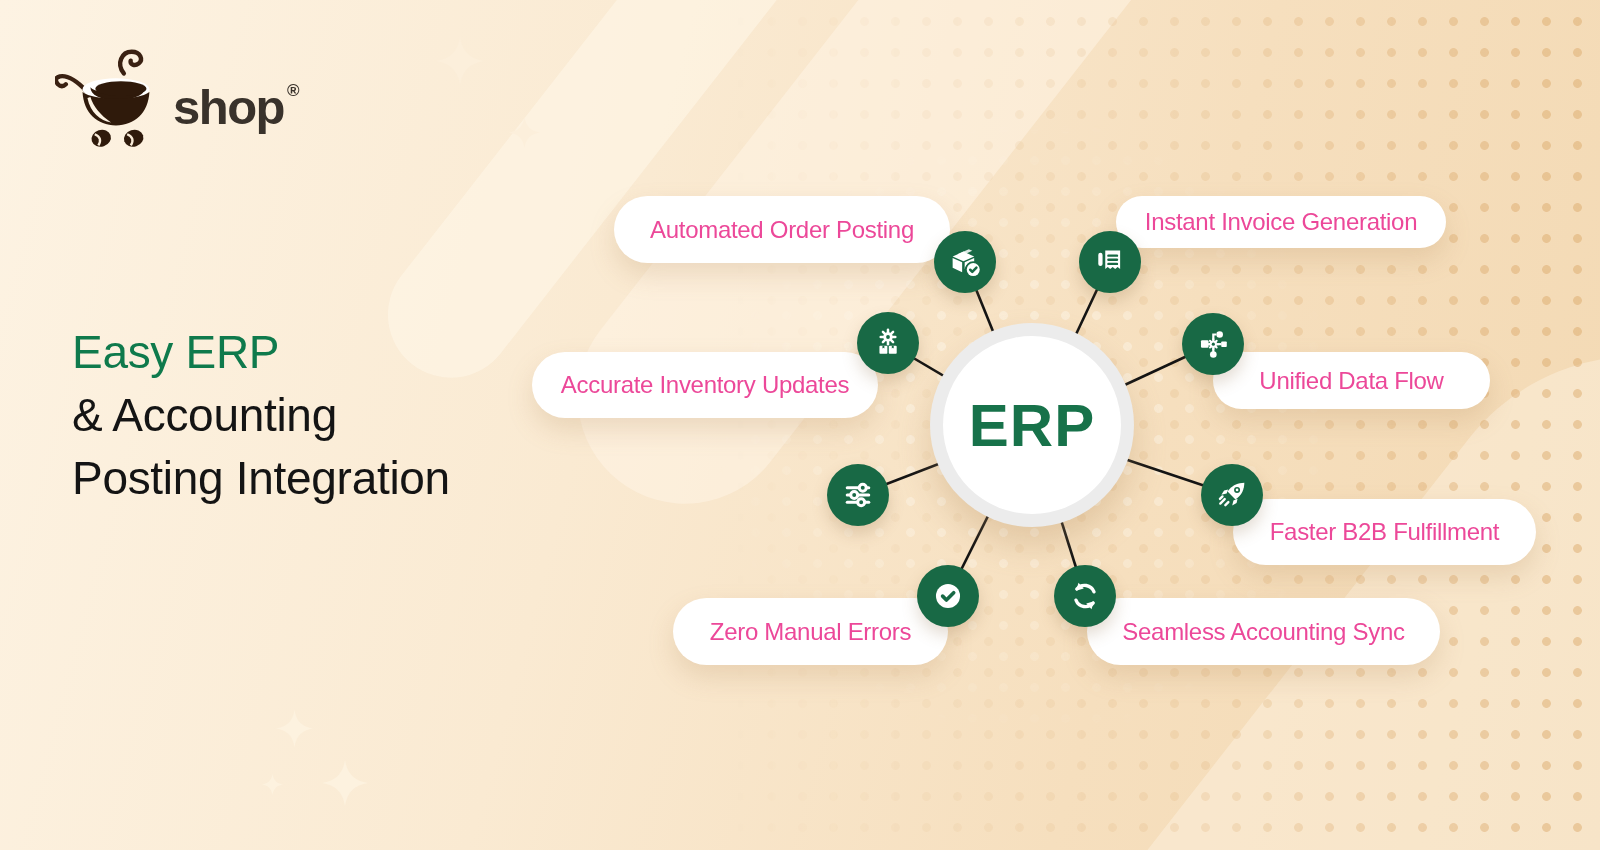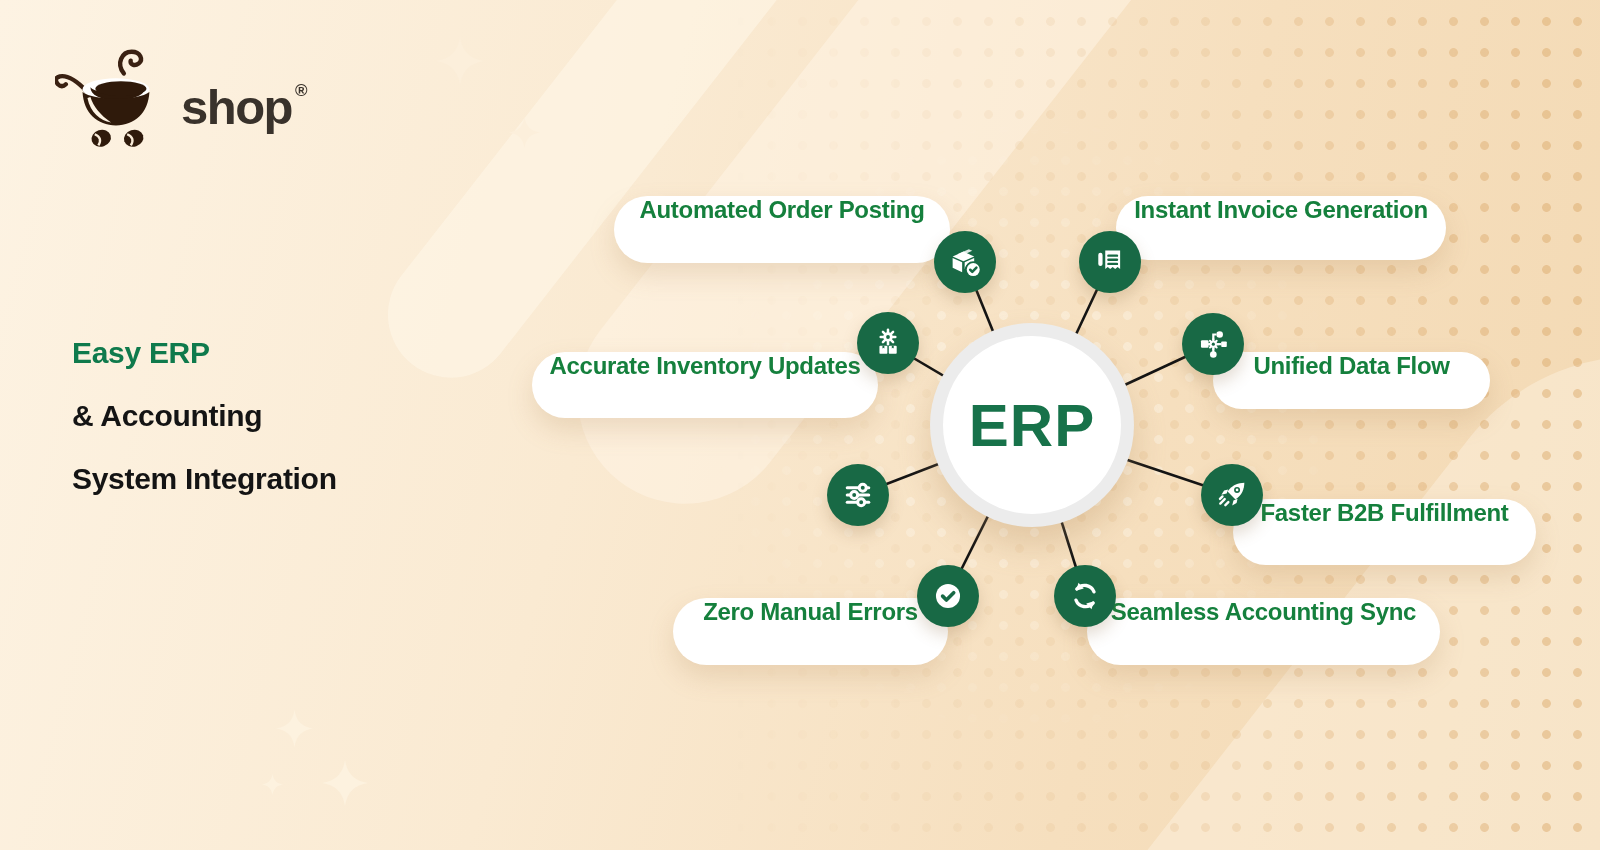--- a/index.html
+++ b/index.html
@@ -21,46 +21,46 @@
   .dots-light{position:absolute;inset:0;
     background-image:radial-gradient(circle,rgba(255,252,244,.6) 4px,rgba(255,252,244,0) 4.8px);
     background-size:31px 31px;background-position:27px 21px;
     -webkit-mask-image:radial-gradient(430px at 1030px 430px,#000 0%,transparent 74%);
     mask-image:radial-gradient(430px at 1030px 430px,#000 0%,transparent 74%);}
   .sparkle{position:absolute;}
   .sparkle svg{display:block;}
   
   .logo{position:absolute;left:55px;top:42px;display:flex;align-items:center;}
   .logo-mark{width:118px;height:112px;}
-  .wordmark{display:flex;align-items:baseline;margin-left:8px;margin-top:18px;
+  .wordmark{display:flex;align-items:baseline;margin-top:18px;
     font-size:49px;font-weight:bold;letter-spacing:-1.5px;text-align:center;}
   .wm-shop{color:#39322b;}
   .wm-accino{color:#5c3517;}
   .wm-reg{font-size:17px;color:#39322b;margin-left:3px;align-self:flex-start;margin-top:2px;font-weight:bold;letter-spacing:0;}
   
-  .headline{position:absolute;left:72px;top:321px;font-size:30px;line-height:63px;
-    font-weight:bold;color:#141414;letter-spacing:-.3px;}
+  .headline{position:absolute;left:72px;top:321px;font-size:46px;line-height:63px;
+    font-weight:normal;color:#141414;letter-spacing:-.3px;}
   .headline .hl-green{color:#0f7a4c;display:block;}
   .headline span{display:block;}
   
   .connectors{position:absolute;left:0;top:0;z-index:2;}
   
   .hub{position:absolute;left:930px;top:323px;width:204px;height:204px;border-radius:50%;
     background:#ececec;z-index:4;box-shadow:0 18px 32px rgba(185,147,100,.32);
     display:flex;align-items:center;justify-content:center;}
   .hub-inner{width:178px;height:178px;border-radius:50%;background:#ffffff;
     display:flex;align-items:center;justify-content:center;}
   .hub-label{font-size:60px;font-weight:bold;color:#17724a;letter-spacing:1px;}
   
   .pill{position:absolute;z-index:3;background:#ffffff;border-radius:34px;
-    display:flex;align-items:flex-start;justify-content:center;white-space:nowrap;
+    display:flex;align-items:center;justify-content:center;white-space:nowrap;
     box-shadow:0 12px 26px rgba(176,137,91,.22);
-    font-size:24px;font-weight:bold;color:#15803d;letter-spacing:-.3px;}
+    font-size:24px;font-weight:normal;color:#ec4899;letter-spacing:-.3px;}
   .pill-1{left:614px;top:196px;width:336px;height:67px;}
-  .pill-2{left:1116px;top:196px;width:330px;height:64px;}
+  .pill-2{left:1116px;top:196px;width:330px;height:52px;}
   .pill-3{left:532px;top:352px;width:346px;height:66px;}
   .pill-4{left:1213px;top:352px;width:277px;height:57px;}
   .pill-5{left:598px;top:499px;width:262px;height:66px;}
   .pill-6{left:1233px;top:499px;width:303px;height:66px;}
   .pill-7{left:673px;top:598px;width:275px;height:67px;}
   .pill-8{left:1087px;top:598px;width:353px;height:67px;}
   
   .badge{position:absolute;width:62px;height:62px;border-radius:50%;background:#186945;z-index:5;
     display:flex;align-items:center;justify-content:center;box-shadow:0 8px 16px rgba(130,96,55,.22);}
   .badge svg{width:38px;height:38px;display:block;}
@@ -135,21 +135,21 @@
     </svg>
     <div class="wordmark">
       <span class="wm-shop">shop</span>
         <span class="wm-reg">®</span>
     </div>
   </div>
 
   <h1 class="headline" style="margin:0;">
     <span class="hl-green">Easy ERP</span>
     <span>&amp; Accounting</span>
-    <span>System Integration</span>
+    <span>Posting Integration</span>
   </h1>
 
   <svg class="connectors" width="1600" height="850">
     <g stroke="#141414" stroke-width="2.6">
       <line x1="1032" y1="428" x2="965" y2="262"></line>
       <line x1="1032" y1="428" x2="1110" y2="262"></line>
       <line x1="1032" y1="428" x2="888" y2="343"></line>
       <line x1="1032" y1="428" x2="1213" y2="344"></line>
       <line x1="1032" y1="428" x2="858" y2="495"></line>
       <line x1="1032" y1="428" x2="1232" y2="495"></line>

